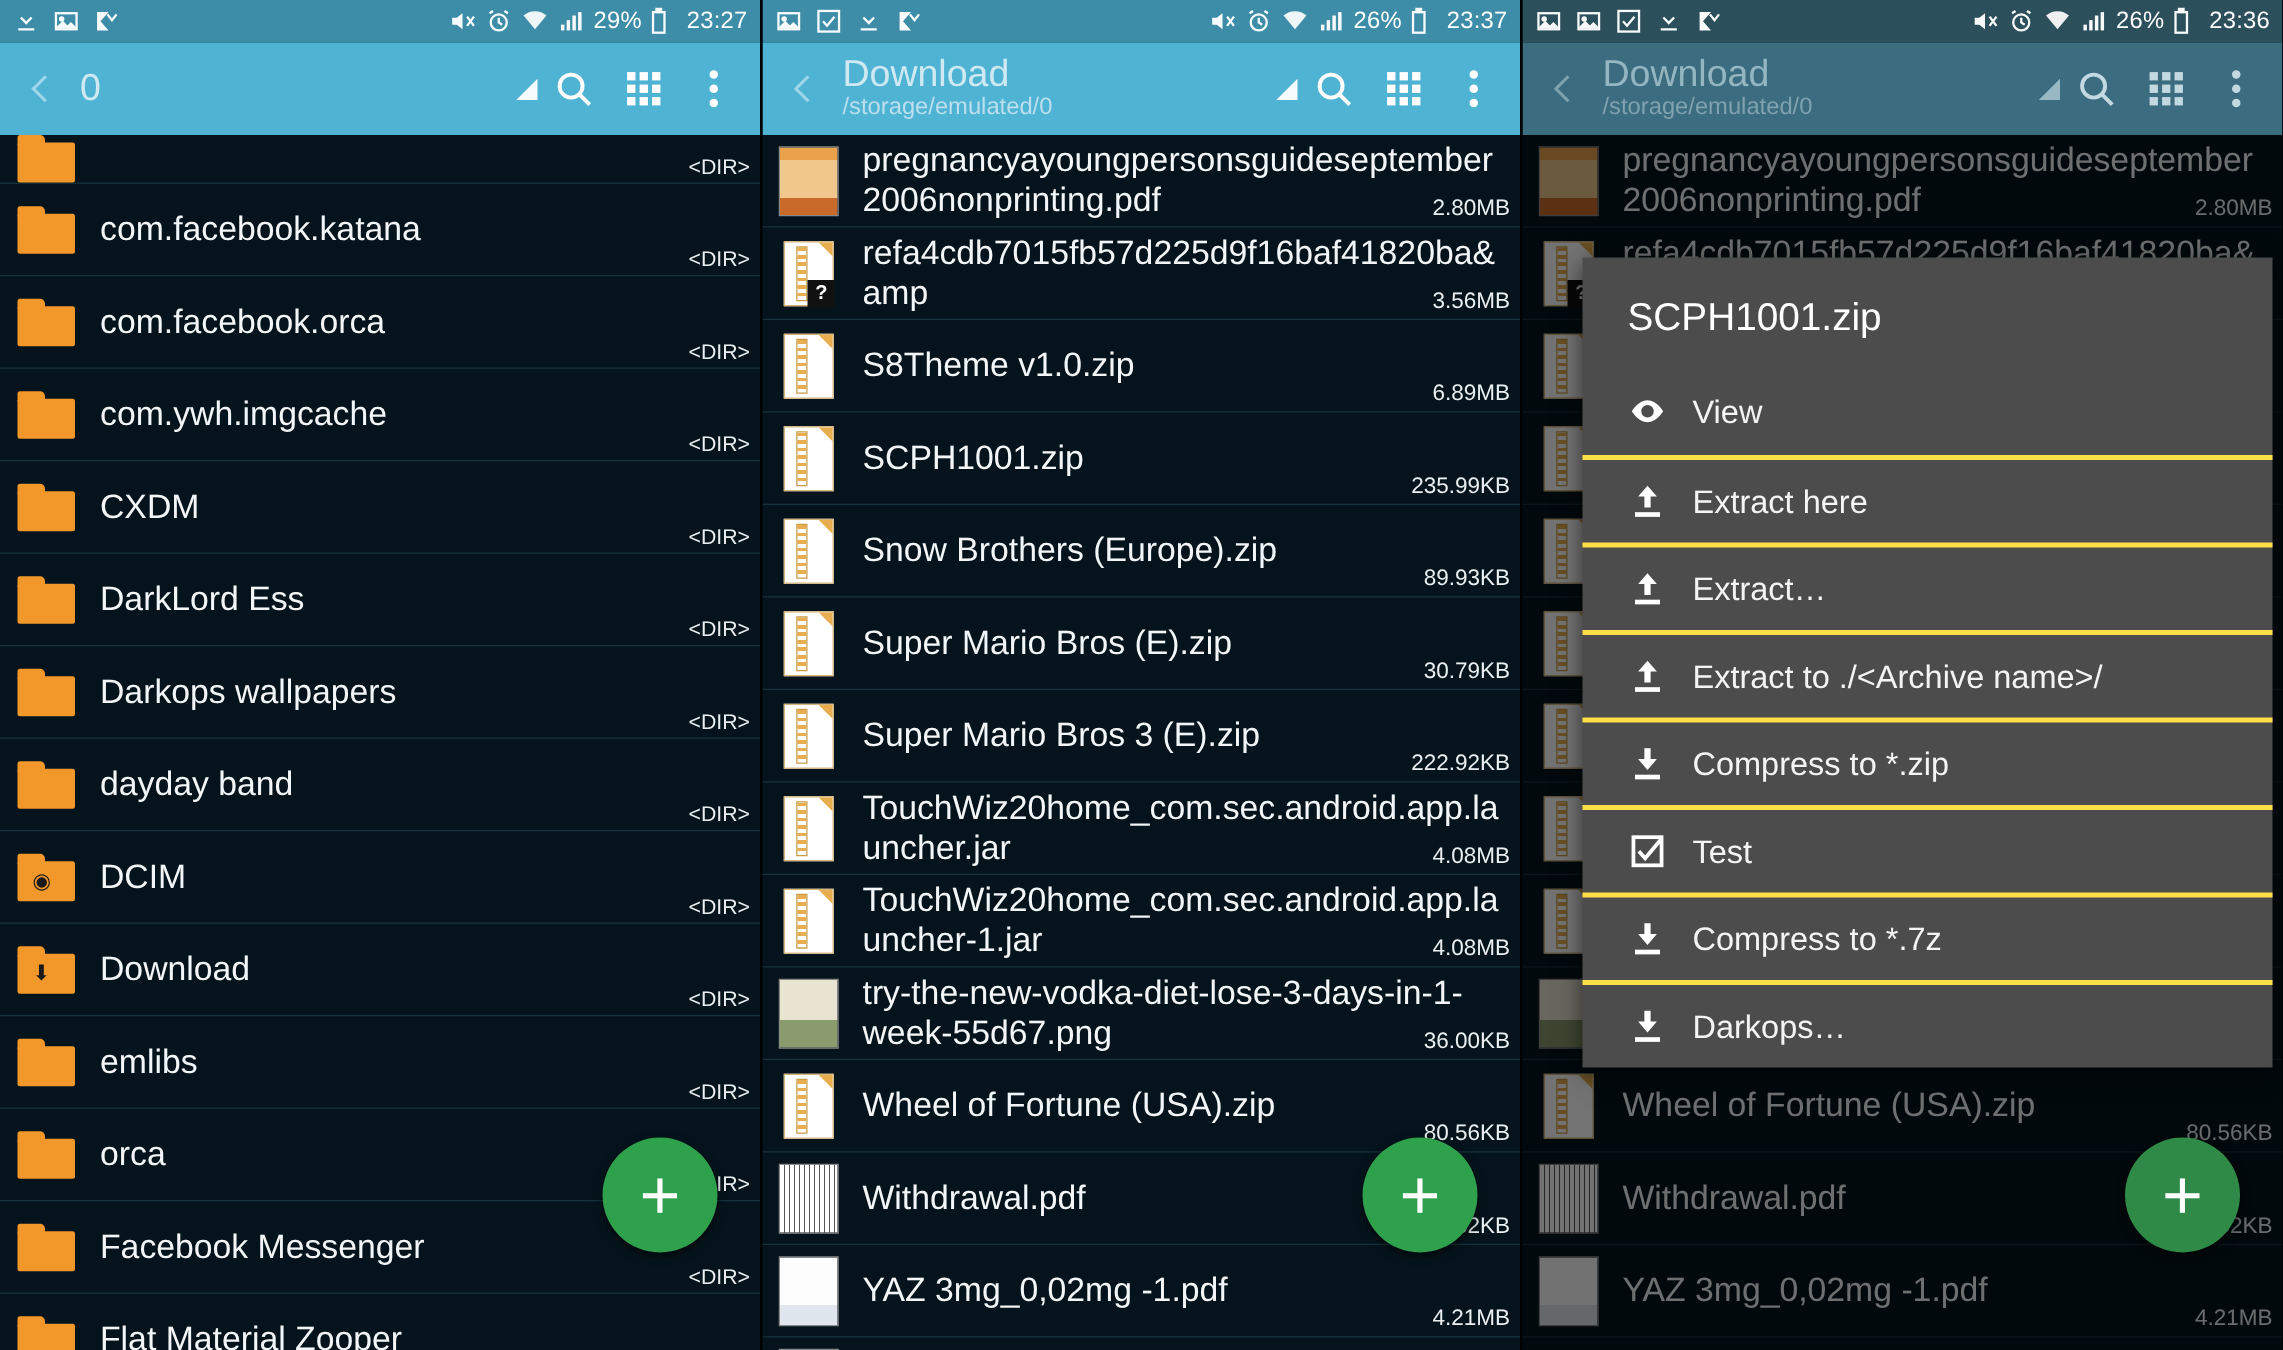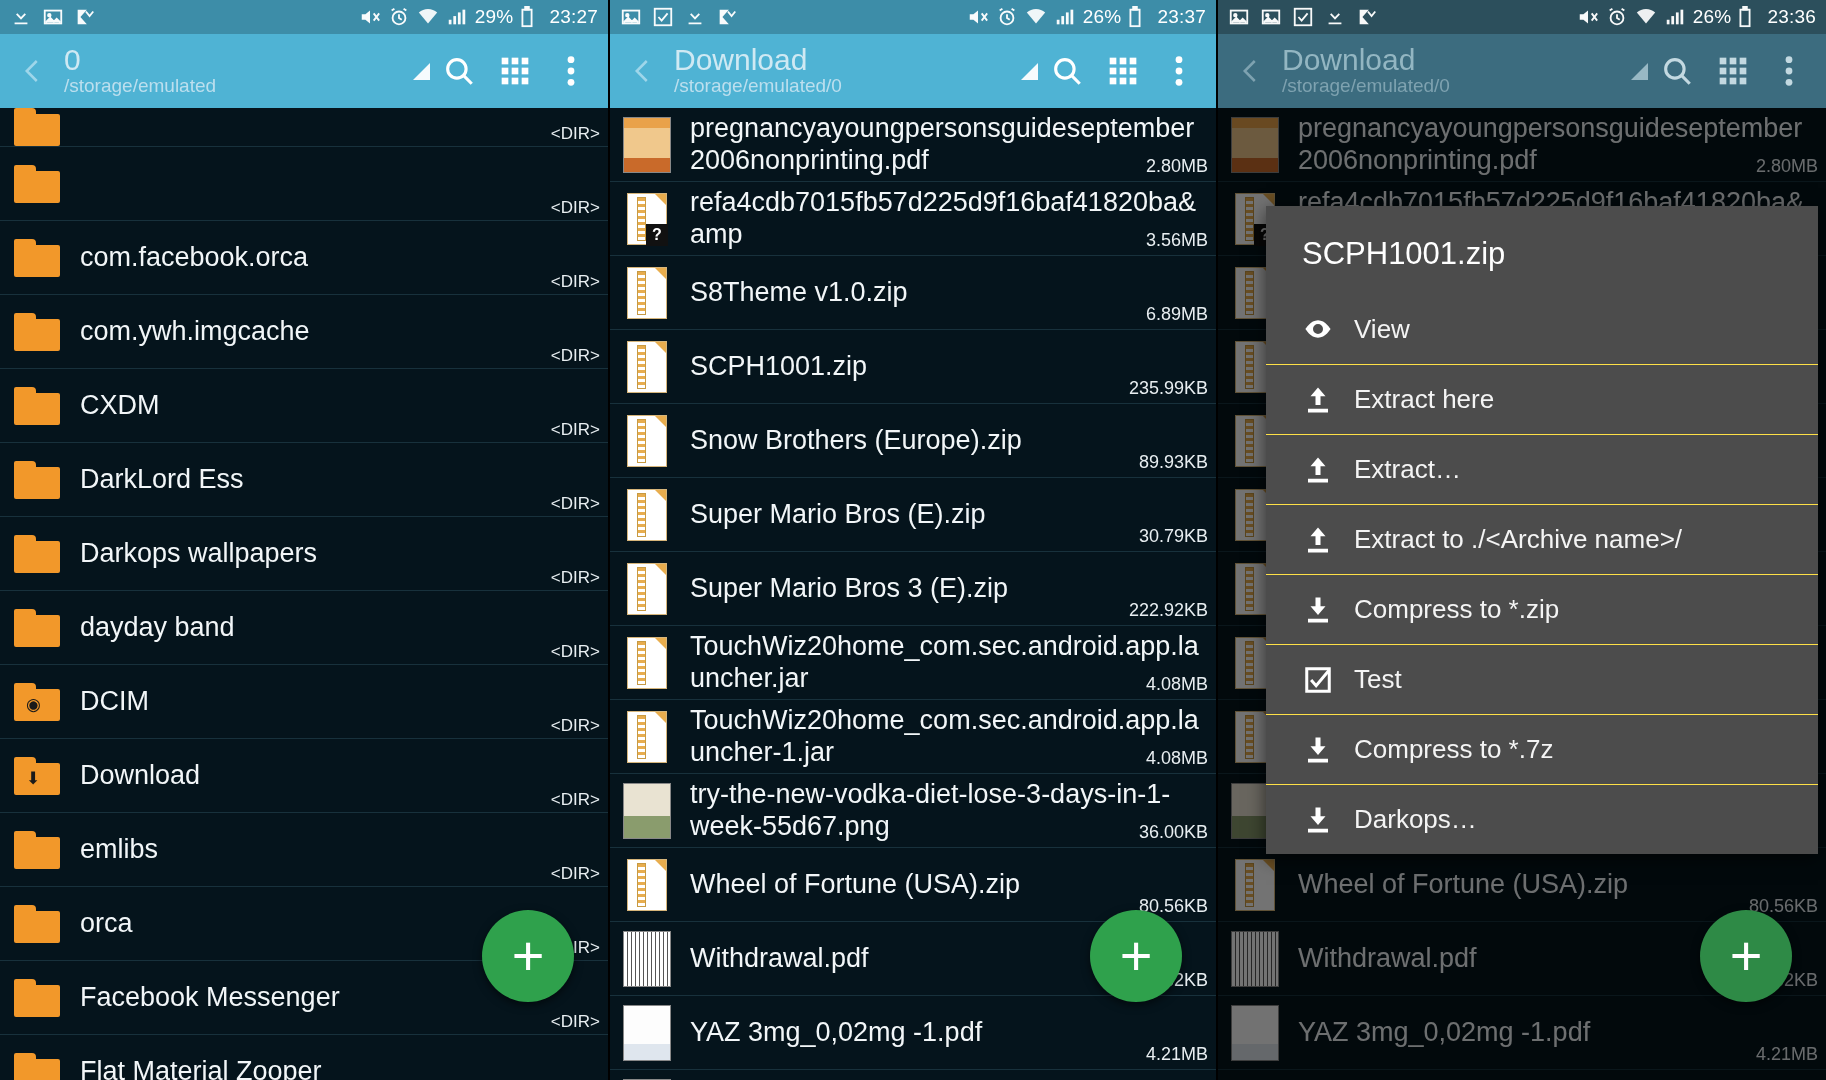--- a/index.html
+++ b/index.html
@@ -90,21 +90,21 @@
   
   .dim{ position:absolute; inset:0; background:rgba(0,0,0,.55); z-index:20; }
   .p3 .statusbar, .p3 .actionbar{ position:relative; z-index:25; }
 
   
   .ctx{
     position:absolute; z-index:60; left:48px; top:206px; width:552px;
     background:#4c4c4c; box-shadow:0 4px 18px rgba(0,0,0,.6);
   }
   .ctx-title{ color:#fff; font-size:31px; padding:30px 36px 22px 36px; }
-  .ctx-item{ display:flex; align-items:center; height:70px; padding:0 0 0 24px; border-top:1px solid #fde047; }
+  .ctx-item{ display:flex; align-items:center; height:70px; padding:0 0 0 24px; border-top:4px solid #fde047; }
   .ctx-item.nosep{ border-top:none; }
   .ctx-item .ci{ width:56px; display:flex; align-items:center; justify-content:center; }
   .ctx-item .cl{ color:#f4f4f4; font-size:26px; padding-left:8px; }
 
   .svgw{ display:block; }
 </style>
 </head>
 <body>
 
 <div class="screen">
@@ -169,21 +169,20 @@
     </div>
 
     <div class="actionbar ab-blue">
       <div class="back">
         <svg class="svgw" width="30" height="34" viewBox="0 0 24 24" fill="none" stroke="#9ed6ea" stroke-width="2">
             <path d="M15 4L7 12l8 8"></path>
           </svg>
       </div>
       <div class="titlewrap">
         <div class="title">0</div>
-        <div class="subtitle">/storage/emulated</div>
       </div>
       <div class="corner-tri"></div>
       <div class="ab-icons">
         <div class="ab-icon">
           <svg class="svgw" width="34" height="34" viewBox="0 0 24 24" fill="none" stroke="#fff" stroke-width="2.2">
               <circle cx="10.5" cy="10.5" r="6.5"></circle>
               <path d="M15.5 15.5L21 21"></path>
             </svg>
         </div>
         <div class="ab-icon">
@@ -220,20 +219,21 @@
           <div class="nm"></div>
           <div class="dir">&lt;DIR&gt;</div>
         </div>
         <div class="row">
           <div class="ic">
             <div class="folder">
               <div class="tab"></div>
               <div class="body"></div>
             </div>
           </div>
+          <div class="nm">com.facebook.katana</div>
           <div class="dir">&lt;DIR&gt;</div>
         </div>
         <div class="row">
           <div class="ic">
             <div class="folder">
               <div class="tab"></div>
               <div class="body"></div>
             </div>
           </div>
           <div class="nm">com.facebook.orca</div>

